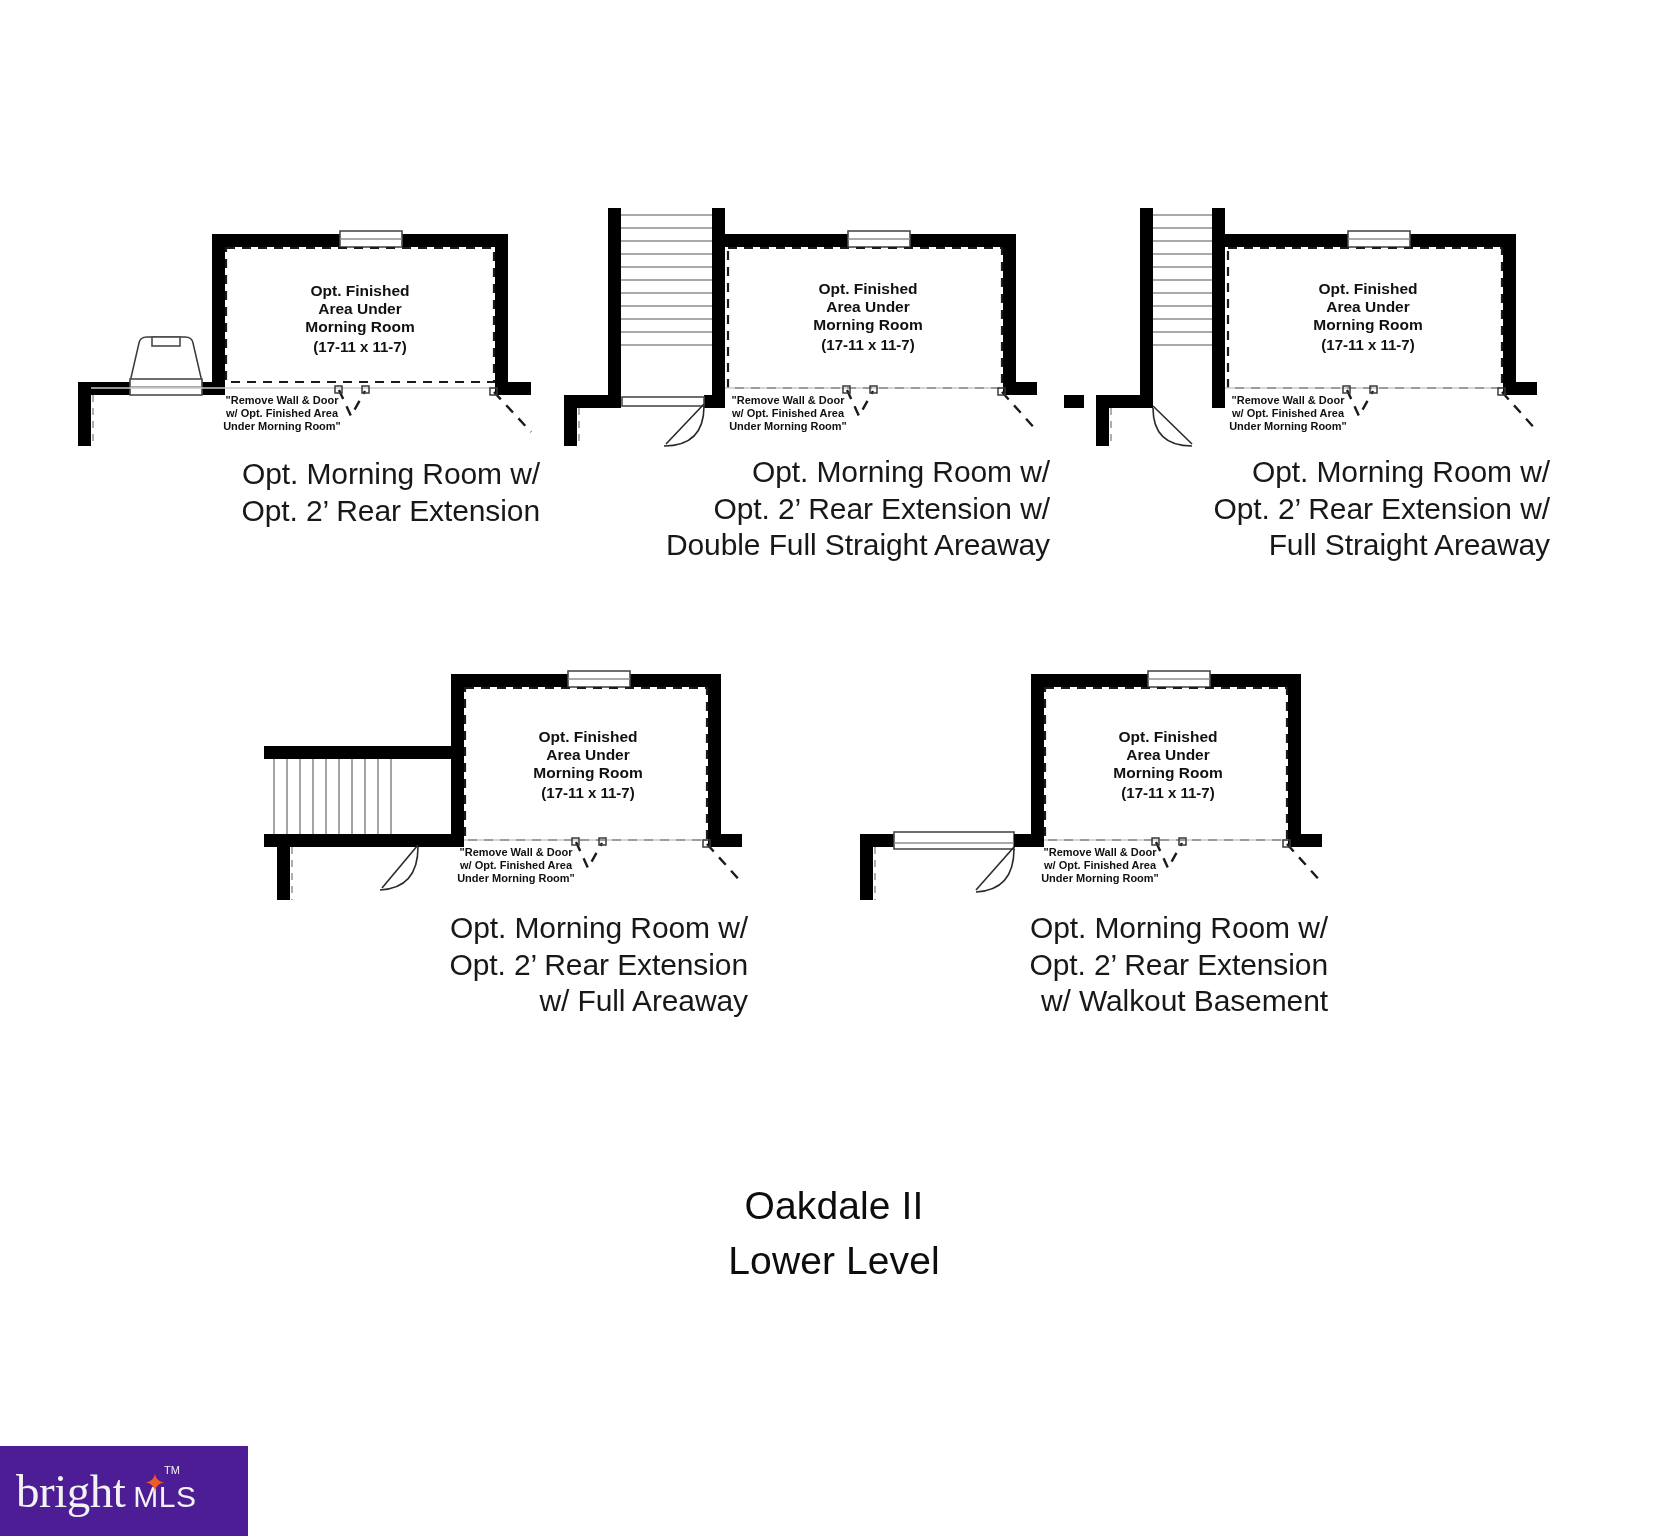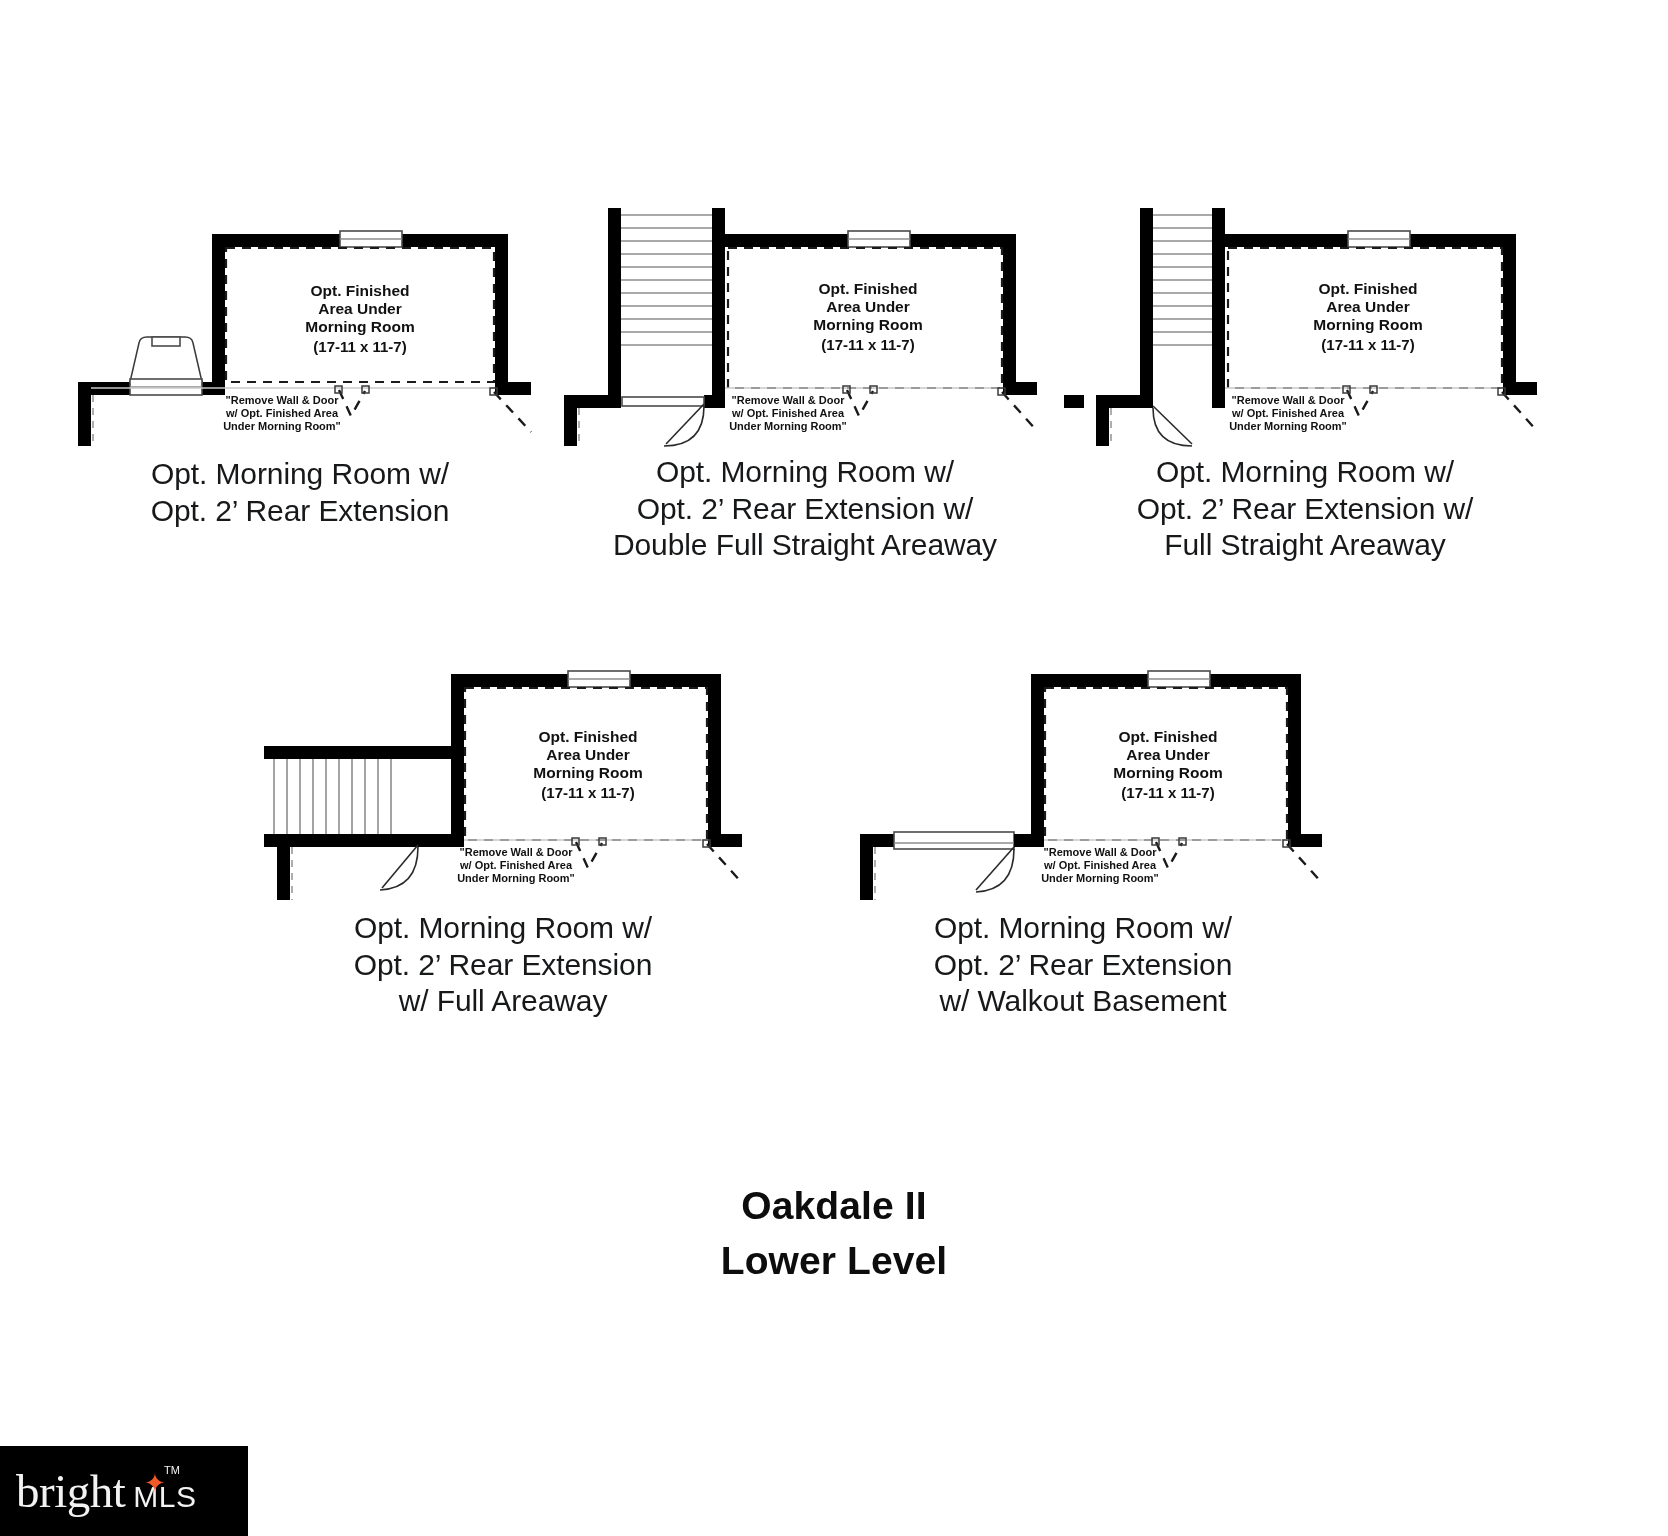--- a/index.html
+++ b/index.html
@@ -30,53 +30,53 @@
     width: 100%;
   }
   .plan-art svg {
     display: block;
     width: 100%;
     height: auto;
     overflow: visible;
   }
 
   .plan-caption {
-    text-align: center;
+    text-align: right;
     font-size: 30px;
     line-height: 1.22;
     font-weight: 400;
     letter-spacing: -0.1px;
     color: #17181a;
     white-space: pre-line;
   }
 
   
   .title-block {
     position: absolute;
     left: 0;
     right: 0;
     top: 1178px;
     text-align: center;
   }
   .title-line {
     font-size: 39px;
-    font-weight: 700;
+    font-weight: 400;
     line-height: 1.42;
     color: #0d0d0d;
     letter-spacing: 0.1px;
   }
 
   
   .watermark {
     position: absolute;
     left: 0;
     top: 1446px;
     width: 248px;
     height: 90px;
-    background: #000000;
+    background: #4c1d95;
     display: flex;
     align-items: center;
     padding-left: 16px;
     box-sizing: border-box;
   }
   .wm-inner {
     position: relative;
     display: flex;
     align-items: baseline;
   }

